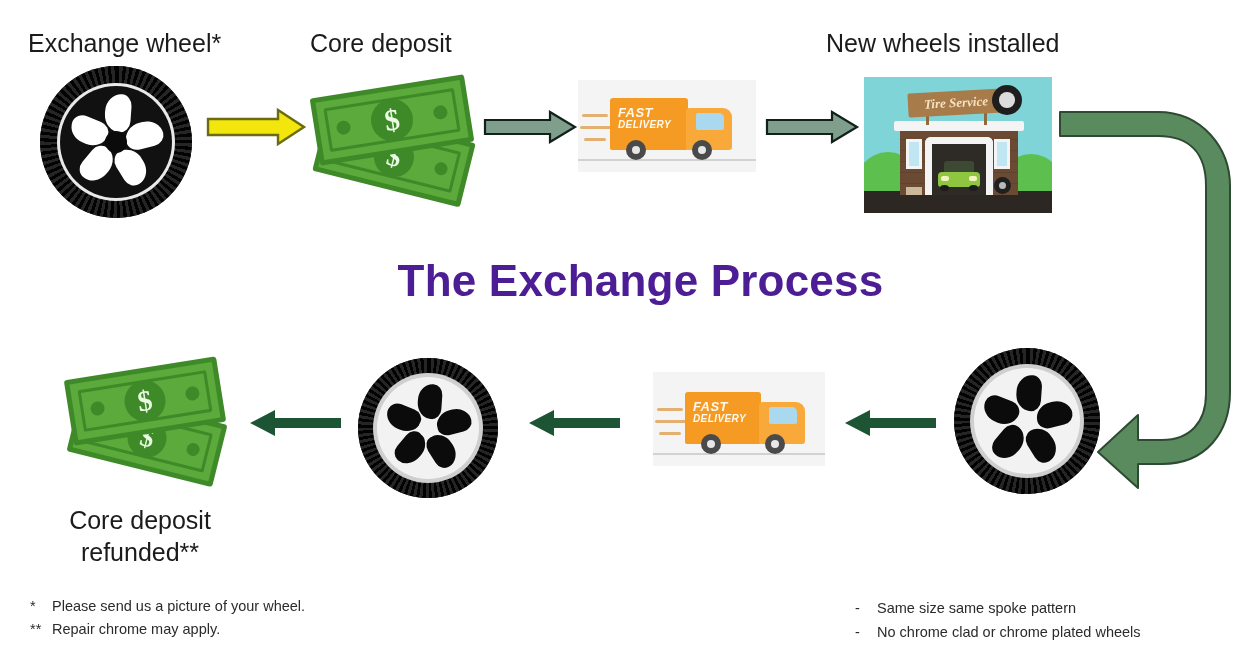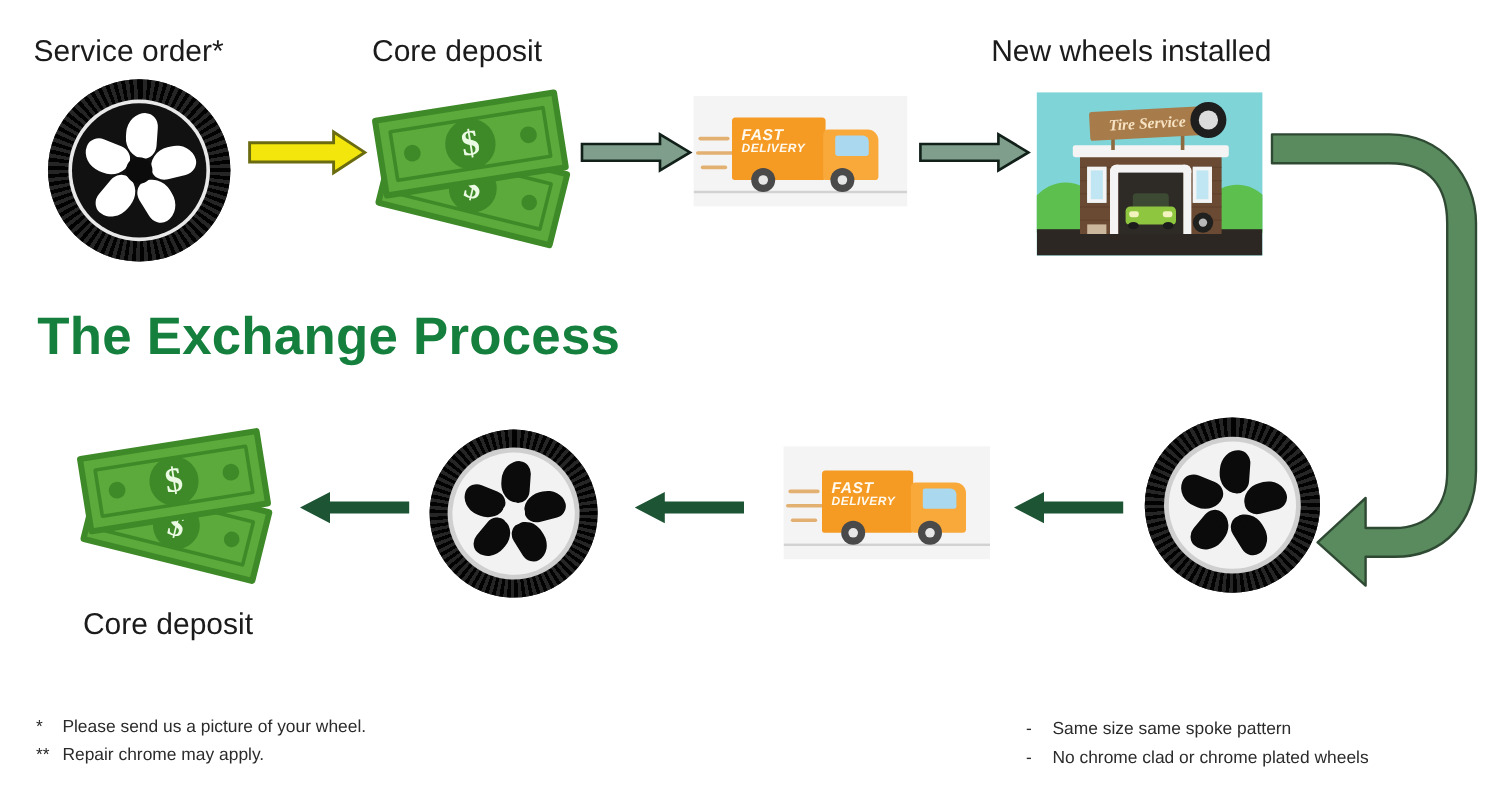--- a/index.html
+++ b/index.html
@@ -18,22 +18,22 @@
     line-height: 1.26;
     white-space: nowrap;
     font-weight: 400;
   }
   .lbl.center { text-align: center; }
 
   #title {
     position: absolute;
     left: 0; right: 0;
     top: 256px;
-    text-align: left;
-    color: #15803d;
+    text-align: center;
+    color: #4c1d95;
     font-size: 44px;
     font-weight: bold;
     letter-spacing: .2px;
     padding-left: 31px;
   }
 
   .foot {
     position: absolute;
     font-size: 14.5px;
     color: #2b2b2b;
@@ -181,21 +181,21 @@
 
   
   .arrow { position: absolute; }
   .arrow svg { display:block; width:100%; height:100%; overflow:visible; }
 </style>
 </head>
 <body>
 
 <div id="stage">
 
-  <div class="lbl" style="left:28px; top:28px;">Service order*</div>
+  <div class="lbl" style="left:28px; top:28px;">Exchange wheel*</div>
   <div class="lbl" style="left:310px; top:28px;">Core deposit</div>
   <div class="lbl" style="left:826px; top:28px;">New wheels installed</div>
 
   <div class="wheel dark" style="left:40px; top:66px; width:152px; height:152px;">
     <div class="tire"></div>
     <div class="tread"></div>
     <div class="rimring" style="inset:17px;"></div>
     <div class="rimface" style="inset:20px;">
       <div class="spoke" style="width:38px;height:26px;transform:rotate(-86deg) translate(10px,-13px);"></div>
       <div class="spoke" style="width:38px;height:26px;transform:rotate(-14deg) translate(10px,-13px);"></div>
@@ -397,20 +397,21 @@
     </div>
     <div class="bill" style="left:10px; top:16px; width:154px; height:66px; transform:rotate(-9deg);">
       <div class="inner"></div>
       <div class="coin" style="width:41px;height:41px;font-size:29px;">$</div>
       <div class="dot" style="left:17px;width:14px;height:14px;"></div>
       <div class="dot" style="right:17px;width:14px;height:14px;"></div>
     </div>
   </div>
   <div class="lbl center" style="left:40px; top:505px; width:200px;">
     <div>Core deposit</div>
+    <div>refunded**</div>
   </div>
 
   <div class="foot" style="left:30px; top:598px;">
     <span class="mk">*</span><span>Please send us a picture of your wheel.</span>
   </div>
   <div class="foot" style="left:30px; top:621px;">
     <span class="mk">**</span><span>Repair chrome may apply.</span>
   </div>
 
   <div class="foot" style="left:855px; top:600px;">

